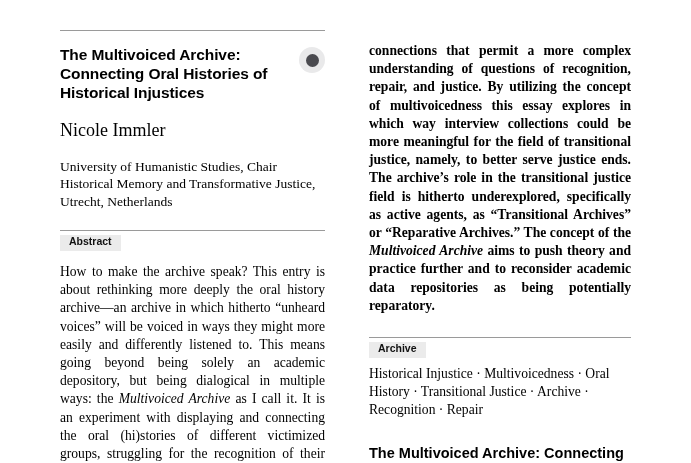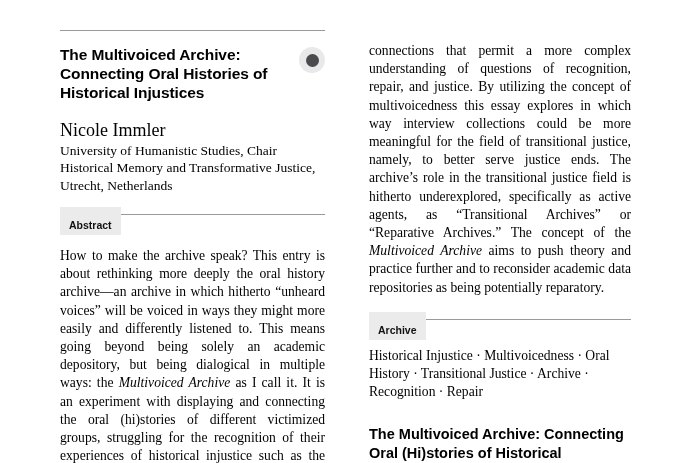--- a/index.html
+++ b/index.html
@@ -66,29 +66,29 @@
     background: #4a4a4f;
   }
   .authors {
     font-size: 18px;
     line-height: 17.5px;
     margin-top: 20px;
   }
   .affiliation {
     font-size: 13.5px;
     line-height: 17.5px;
-    margin-top: 2px;
+    margin-top: 18px;
   }
   .section-tag {
     display: inline-block;
     background: #ebebeb;
     font-family: "Liberation Sans", sans-serif;
     font-weight: bold;
     font-size: 10.5px;
-    padding: 12px 9px 4px 9px;
+    padding: 0 9px 4px 9px;
     margin-top: 22px;
     color: #111;
   }
   .tag-rule {
     border-top: 1px solid #9a9a9a;
     width: 265px;
     margin-bottom: 0px;
     margin-top: 20px;
     height: 0;
   }
@@ -98,20 +98,21 @@
     text-align: justify;
     margin-top: 12px;
     hyphens: auto;
   }
   .right-body {
     font-size: 13.6px;
     line-height: 18.2px;
     text-align: justify;
     hyphens: auto;
     margin: 0;
+    font-weight: bold;
   }
   .kw-rule {
     border-top: 1px solid #9a9a9a;
     width: 262px;
     height: 0;
     margin-top: 22px;
   }
   .keywords-body {
     font-size: 13.6px;
     line-height: 18.2px;

